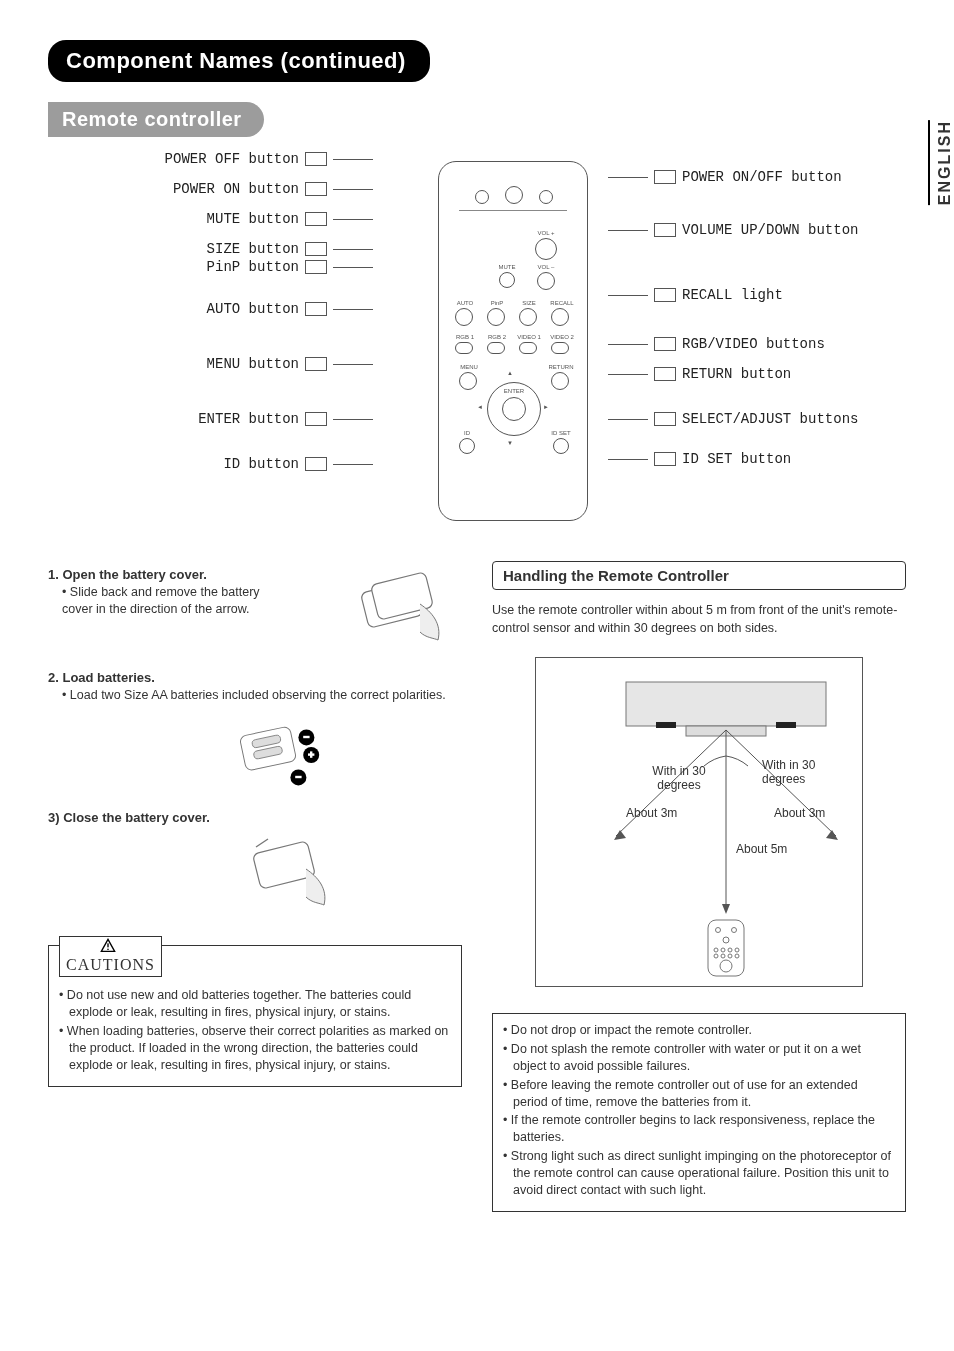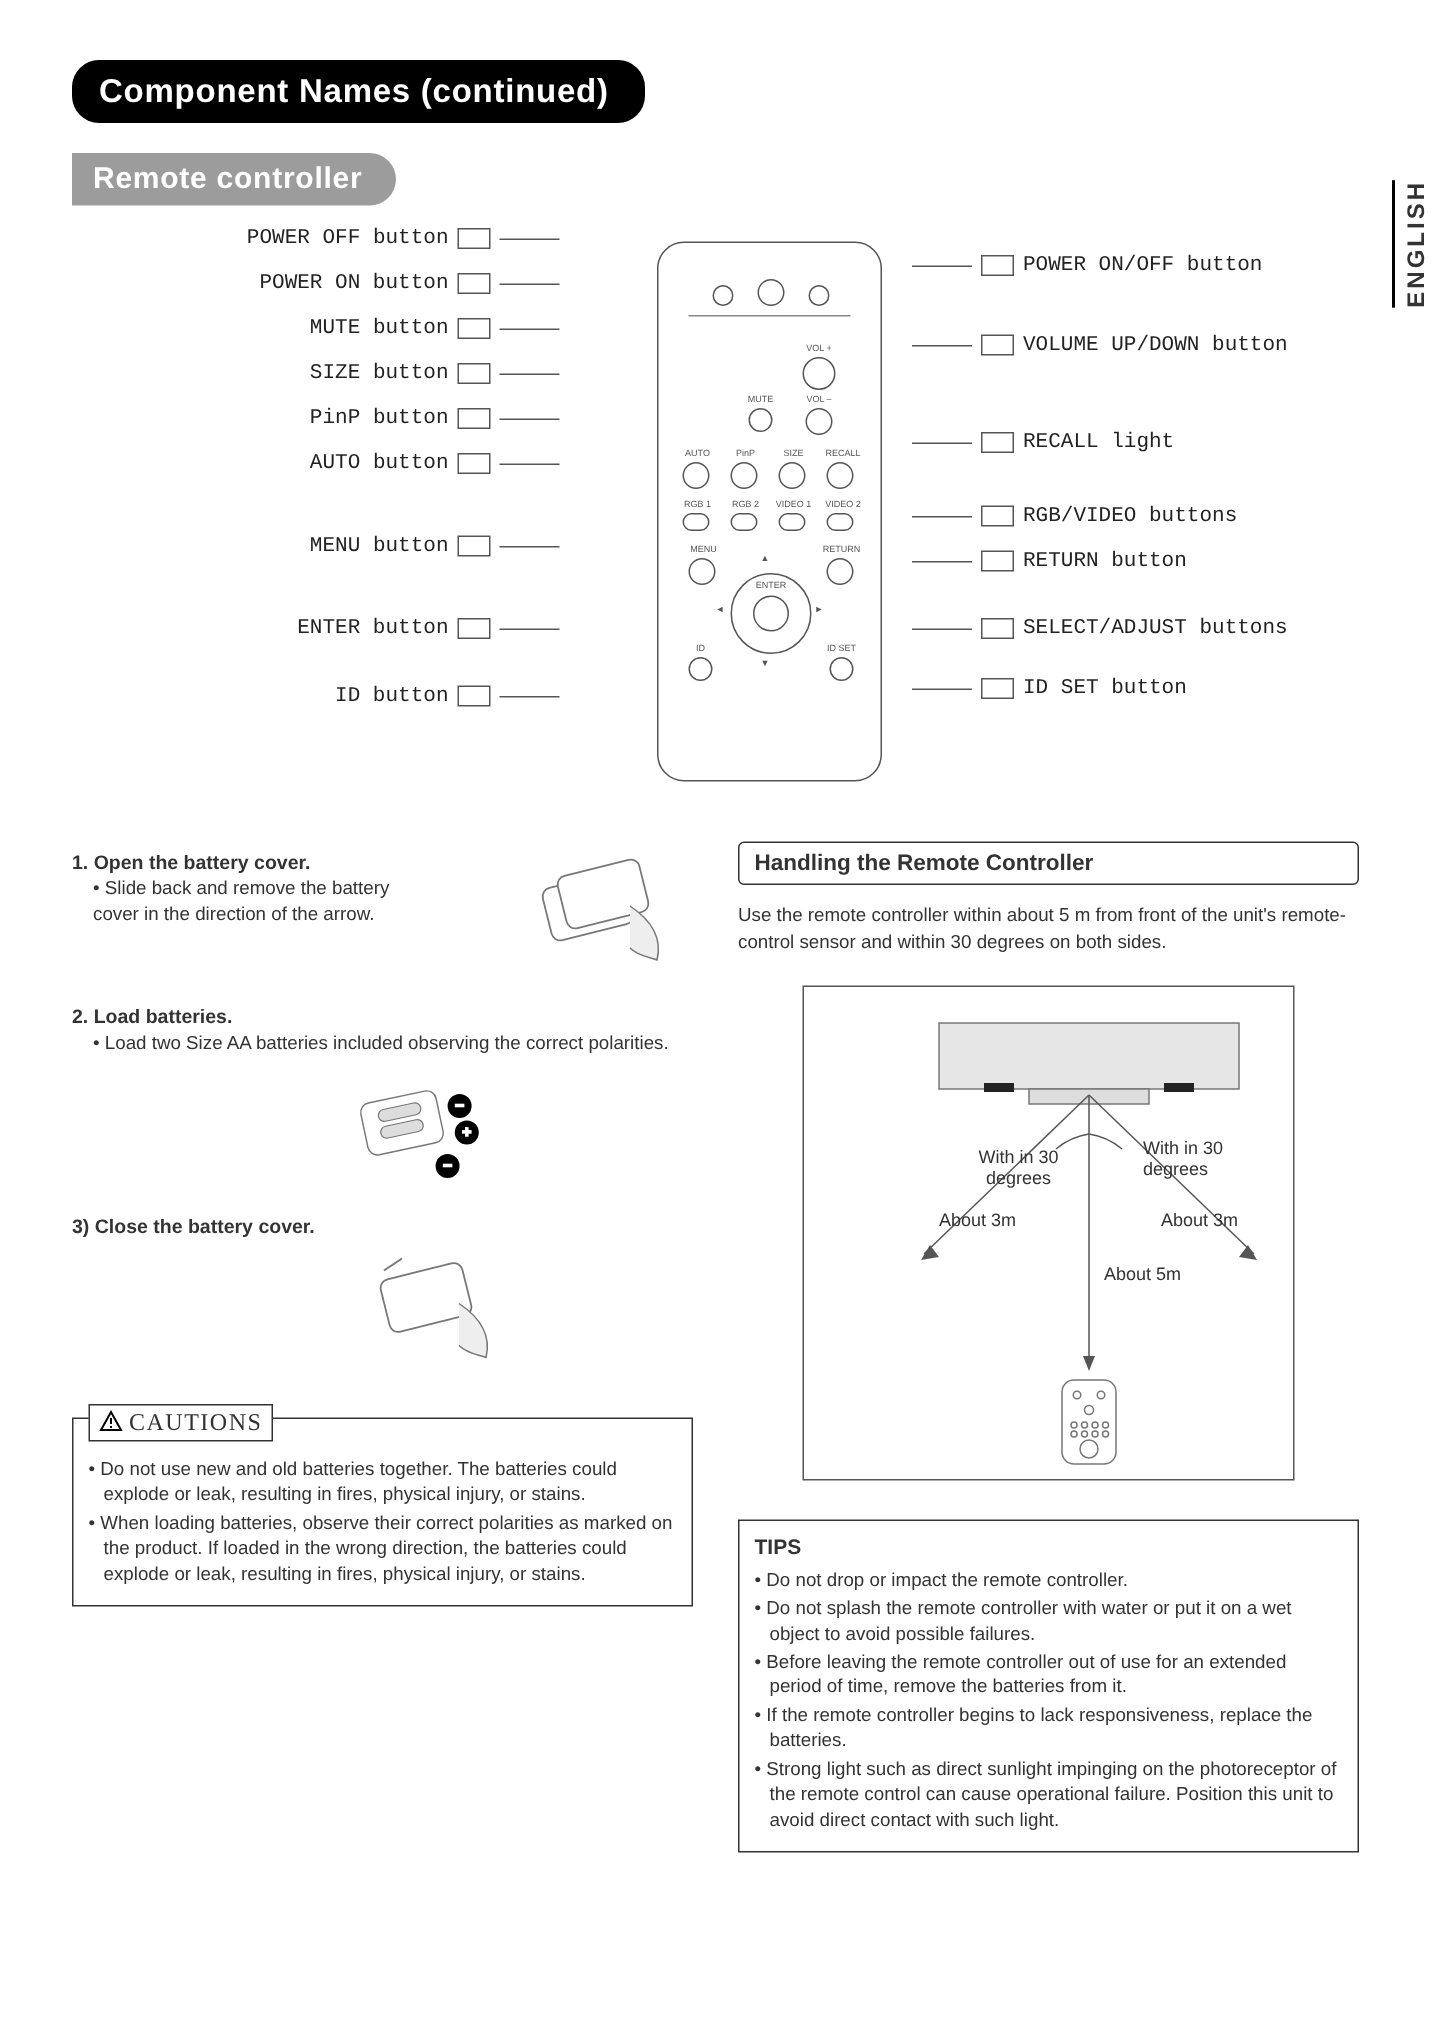--- a/index.html
+++ b/index.html
@@ -26,21 +26,21 @@
   .col { flex:1; }
   .boxed-heading { border:1.5px solid #333; border-radius:4px; padding:5px 10px; font-weight:bold; color:#333; font-size:15px; margin-bottom:12px; display:block; }
   .step-title { font-weight:bold; font-size:13px; margin-top:6px; margin-bottom:2px; }
   .step-body { font-size:12.5px; margin-left:14px; margin-bottom:6px; line-height:1.35; }
   .step-body::before { content:"• "; }
   .illus { width:120px; height:90px; margin:4px auto 10px auto; display:block; }
   .handling-text { font-size:12.5px; line-height:1.4; margin-bottom:20px; }
   .range-fig { position:relative; width:328px; height:330px; border:1.2px solid #555; margin:0 auto; }
   .rf-lbl { position:absolute; font-size:12px; }
   .caution-box { border:1.5px solid #333; padding:8px 10px 10px 10px; margin-top:26px; font-size:12.5px; line-height:1.35; }
-  .caution-head { border:1.2px solid #333; display:inline-flex; align-items:center; padding:1px 6px; font-family:"Times New Roman",serif; font-size:16px; letter-spacing:1px; margin-bottom:4px; background:#fff; transform:translateY(-18px); }
+  .caution-head { border:1.2px solid #333; display:inline-flex; align-items:center; padding:1px 6px; font-family:"Times New Roman",serif; font-size:16px; letter-spacing:1px; margin-bottom:4px; background:#fff; transform:translateY(-18px);flex-direction:column; }
   .caution-head svg { width:16px; height:16px; margin-right:4px; }
   .caution-list { margin-top:-12px; }
   .caution-list div::before, .tips-list div::before { content:"• "; }
   .caution-list div, .tips-list div { margin-bottom:2px; padding-left:10px; text-indent:-10px; }
   .tips-box { border:1.5px solid #333; padding:8px 10px 10px 10px; margin-top:26px; font-size:12.5px; line-height:1.35; }
   .tips-head { font-weight:bold; font-size:14px; margin-bottom:4px; }
 </style>
 </head>
 <body>
 
@@ -67,21 +67,21 @@
       <div class="lbl-row" style="top: 60px;">
         <span class="lbl-txt">MUTE button</span>
         <span class="lbl-box"></span>
         <span class="lbl-line-l"></span>
       </div>
       <div class="lbl-row" style="top: 90px;">
         <span class="lbl-txt">SIZE button</span>
         <span class="lbl-box"></span>
         <span class="lbl-line-l"></span>
       </div>
-      <div class="lbl-row" style="top: 120px;">
+      <div class="lbl-row" style="top: 108px;">
         <span class="lbl-txt">PinP button</span>
         <span class="lbl-box"></span>
         <span class="lbl-line-l"></span>
       </div>
       <div class="lbl-row" style="top: 150px;">
         <span class="lbl-txt">AUTO button</span>
         <span class="lbl-box"></span>
         <span class="lbl-line-l"></span>
       </div>
       <div class="lbl-row" style="top: 205px;">
@@ -283,21 +283,20 @@
         <circle cx="190" cy="308" r="6" fill="none" stroke="#777"></circle>
       </svg>
       <div class="rf-lbl" style="left:108px; top:106px; width:70px; text-align:center;">With in 30 degrees</div>
       <div class="rf-lbl" style="left:226px; top:100px; width:70px;">With in 30 degrees</div>
       <div class="rf-lbl" style="left:90px; top:148px;">About 3m</div>
       <div class="rf-lbl" style="left:238px; top:148px;">About 3m</div>
       <div class="rf-lbl" style="left:200px; top:184px;">About 5m</div>
     </div>
 
     <div class="tips-box">
-      <div class="tips-head">TIPS</div>
       <div class="tips-list" id="tips-list">
           <div>Do not drop or impact the remote controller.</div>
           <div>Do not splash the remote controller with water or put it on a wet object to avoid possible failures.</div>
           <div>Before leaving the remote controller out of use for an extended period of time, remove the batteries from it.</div>
           <div>If the remote controller begins to lack responsiveness, replace the batteries.</div>
           <div>Strong light such as direct sunlight impinging on the photoreceptor of the remote control can cause operational failure. Position this unit to avoid direct contact with such light.</div>
         </div>
     </div>
   </div>
 </div>

